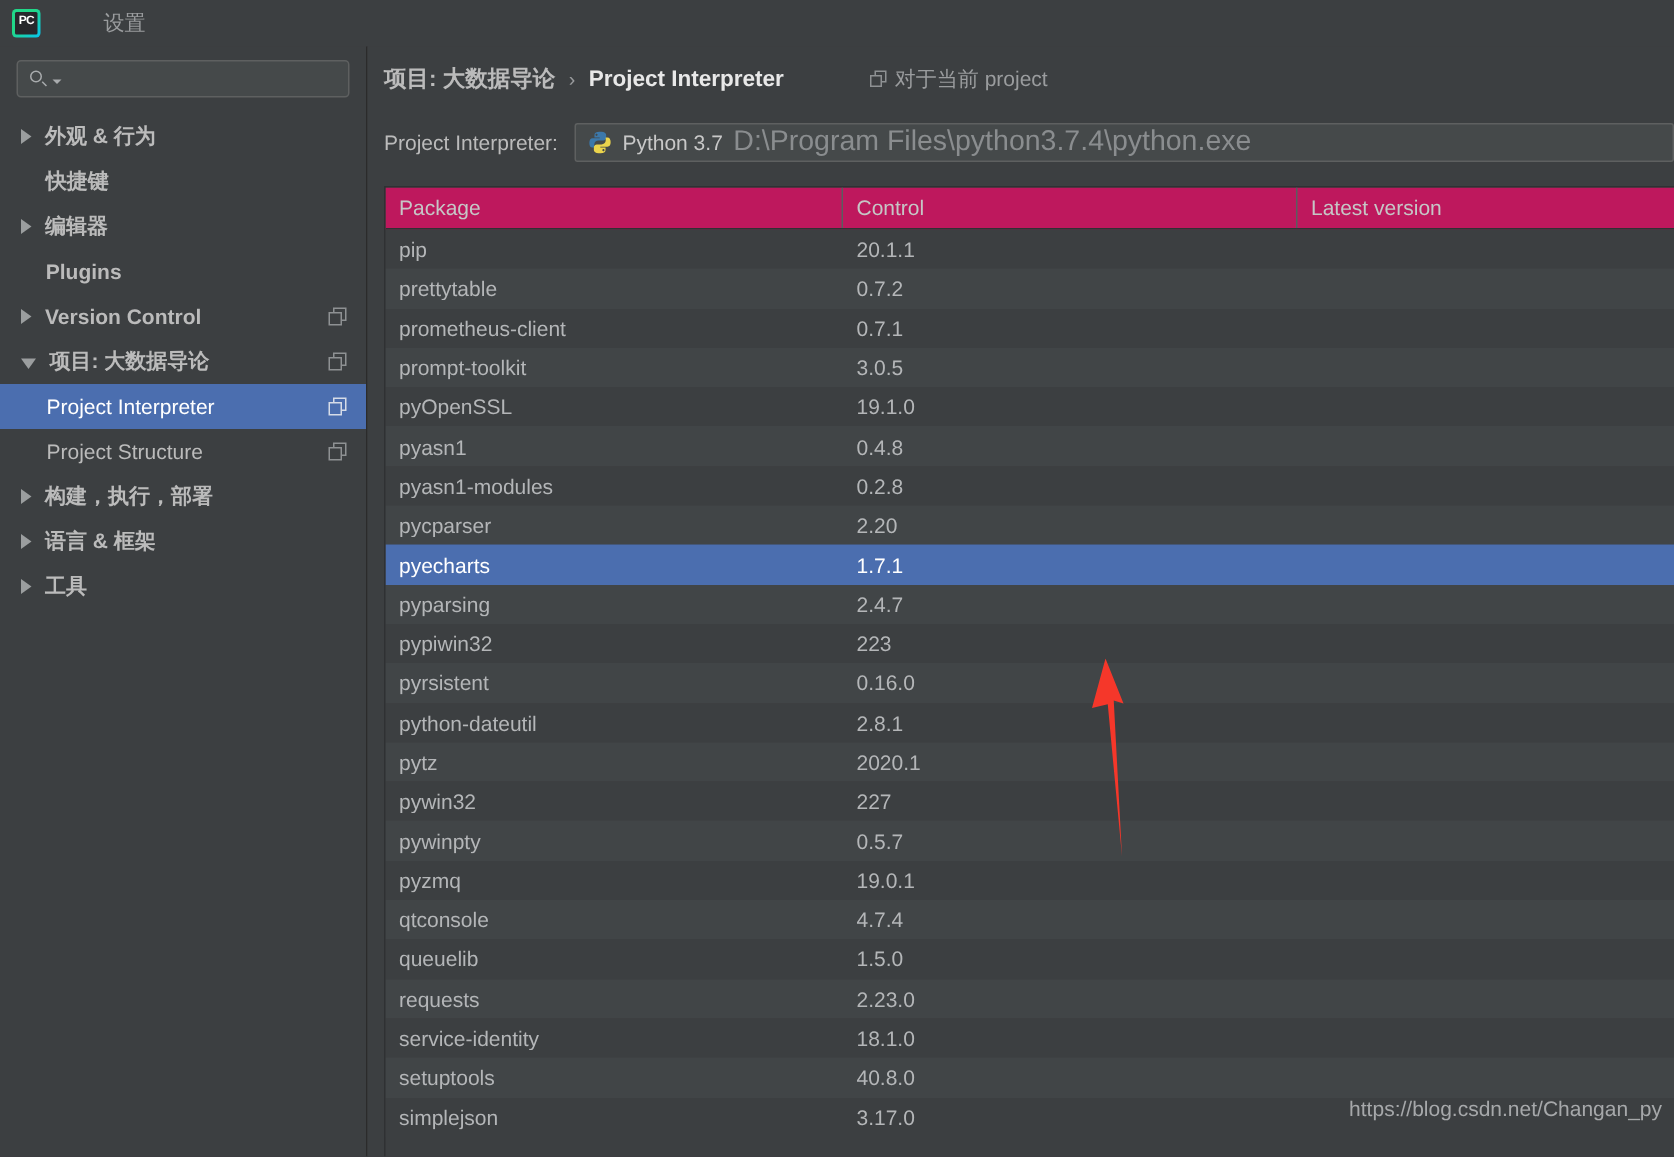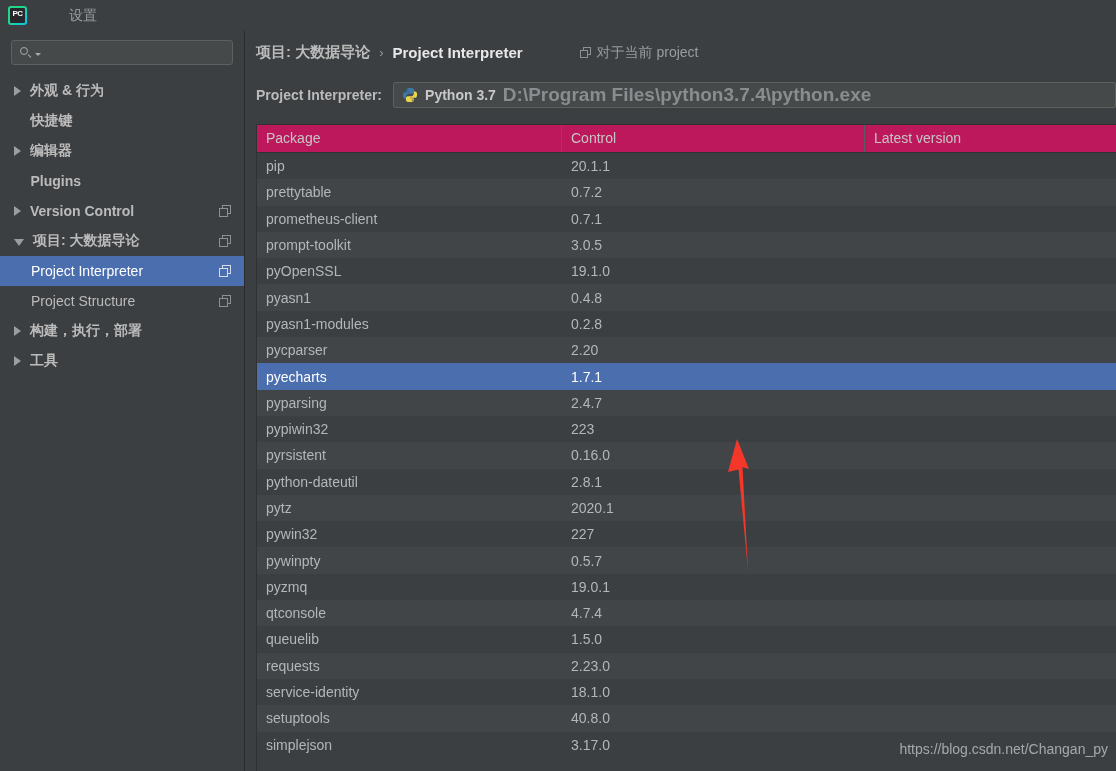--- a/index.html
+++ b/index.html
@@ -228,21 +228,20 @@
   }
   .scope-hint .copy-icon-sm i.back { left: 3px; top: 0; width: 8px; height: 8px; }
   .scope-hint .copy-icon-sm i.front { left: 0; top: 3px; width: 8px; height: 8px; background: #3c3f41; }
 
   .interp-row {
     height: 42px;
     display: flex;
     align-items: center;
     padding: 0 0 0 11px;
     flex: 0 0 auto;
-    font-weight: bold;
   }
   .interp-label {
     font-size: 14px;
     color: #bbbbbb;
     margin-right: 11px;
     white-space: nowrap;
   }
   .interp-combo {
     flex: 1 1 auto;
     height: 26px;
@@ -335,21 +334,21 @@
     width: 34px;
     height: 135px;
     pointer-events: none;
     z-index: 20;
   }
 
   
   .watermark {
     position: absolute;
     right: 8px;
-    bottom: 14px;
+    bottom: 24px;
     font-size: 14px;
     color: #a6a8aa;
     z-index: 25;
     white-space: nowrap;
   }
 </style>
 </head>
 <body>
 
 <div id="app">
@@ -414,20 +413,24 @@
           <div class="tree-row child">
             <span class="tree-label">Project Structure</span>
             <span class="copy-icon">
               <i class="back"></i>
               <i class="front"></i>
             </span>
           </div>
           <div class="tree-row">
             <span class="arrow right"></span>
             <span class="tree-label bold">构建，执行，部署</span>
+          </div>
+          <div class="tree-row">
+            <span class="arrow right"></span>
+            <span class="tree-label bold">语言 &amp; 框架</span>
           </div>
           <div class="tree-row">
             <span class="arrow right"></span>
             <span class="tree-label bold">工具</span>
           </div>
         </div>
     </div>
 
     <div class="main">
 

